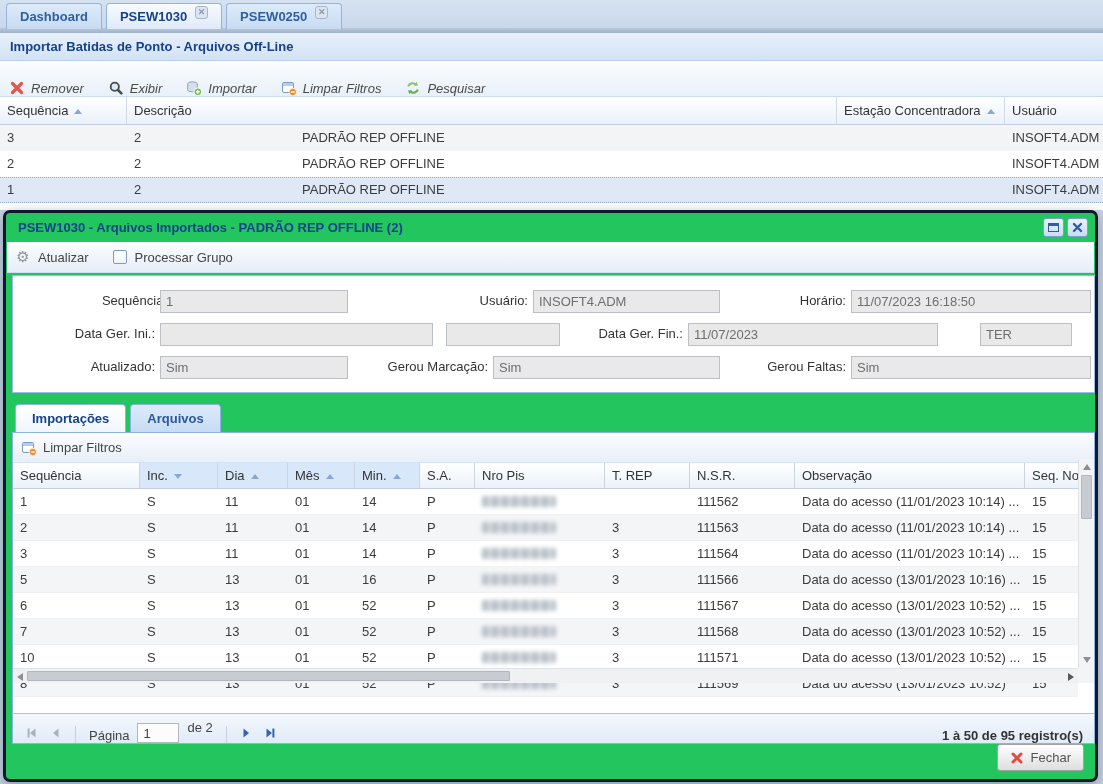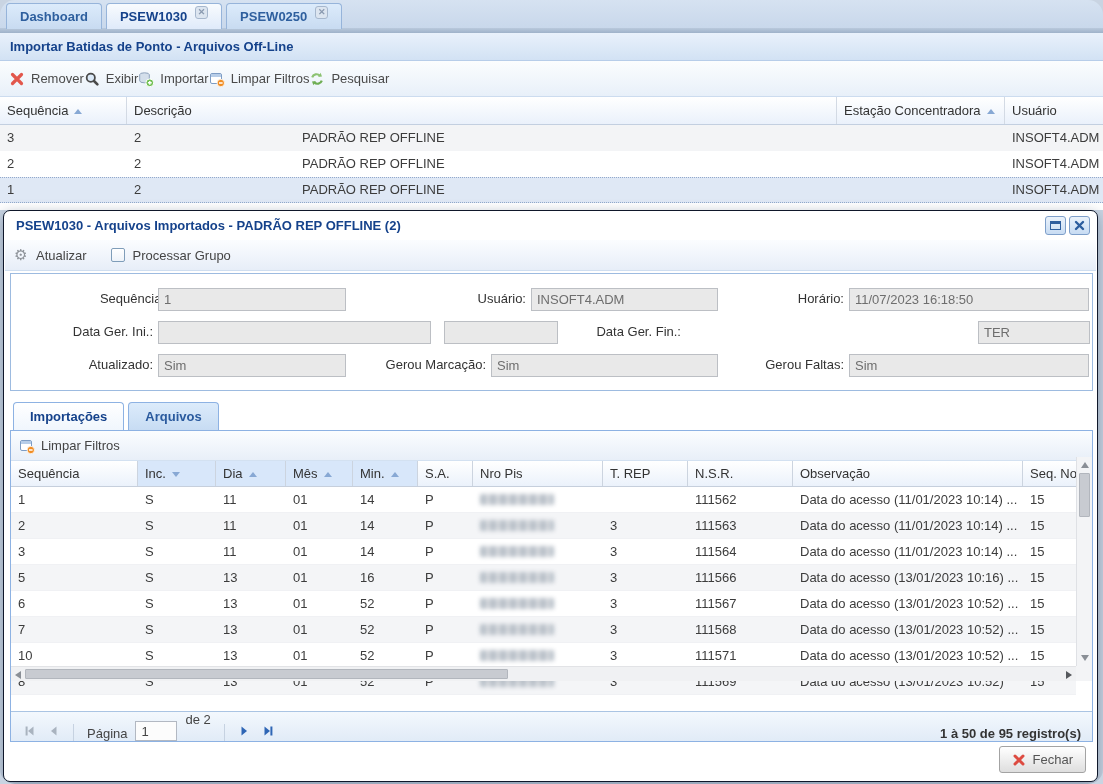--- a/index.html
+++ b/index.html
@@ -1,18 +1,18 @@
 <!DOCTYPE html>
 <html><head>
 <meta charset="utf-8">
 <style>
   * { box-sizing: border-box; margin: 0; padding: 0; }
   html,body { width:1103px; height:784px; }
   body { font-family:"Liberation Sans", sans-serif; background:#c9d4e2; overflow:hidden; }
-  #screen { position:relative; width:1103px; height:784px; overflow:hidden;border-radius:15px; }
+  #screen { position:relative; width:1103px; height:784px; overflow:hidden; }
 
   
   .tabbar { position:absolute; top:0; left:0; right:0; height:33px;
     background:linear-gradient(#d6e2f1,#c6d6ea); }
   .tabbar-edge { position:absolute; bottom:0; left:0; right:0; height:5px;
     background:linear-gradient(#b9c9dc,#9fb2c9); }
   .tabs { position:absolute; bottom:4px; left:6px; display:flex; gap:4px; }
   .tab { height:26px; line-height:24px; padding:0 13px; border:1px solid #96b4da;
     border-bottom:none; border-radius:4px 4px 0 0; font-size:13px; font-weight:bold;
     background:linear-gradient(#dcebfb,#c8dbf1); color:#2e5f9e; display:flex; align-items:center; }
@@ -22,21 +22,21 @@
     font-size:9px; line-height:11px; text-align:center; font-weight:bold; }
 
   
   .panel-header { position:absolute; top:33px; left:0; right:0; height:28px;
     background:linear-gradient(#e9f1fb,#d2e2f4); border-bottom:1px solid #b7cde9;
     color:#15428b; font-weight:bold; font-size:13px; line-height:27px; padding-left:10px; }
 
   
   .toolbar { position:absolute; top:61px; left:0; right:0; height:36px;
     background:linear-gradient(#fbfdfe,#e8f0f9); border-bottom:1px solid #ccdcef;
-    display:flex; align-items:center; padding-left:9px; font-size:13px; color:#4a4a4a; }
+    display:flex; align-items:flex-end; padding-left:9px; gap:24px; font-size:13px; color:#4a4a4a;font-style:italic; }
   .tool { display:flex; align-items:center; gap:6px; cursor:default; }
   .ticon { width:16px; height:16px; display:inline-flex; }
 
   
   .mgrid-header { position:absolute; top:97px; left:0; right:0; height:28px; display:flex;
     background:linear-gradient(#ffffff,#eaf1fb); border-bottom:1px solid #c3cfe0;
     font-size:13px; color:#333; }
   .mh-cell { line-height:27px; padding-left:7px; border-right:1px solid #d3dae4;
     white-space:nowrap; overflow:hidden; }
   .mh-cell:last-child { border-right:none; }
@@ -46,21 +46,21 @@
   .arrow-down { display:inline-block; width:0; height:0; margin-left:6px; margin-bottom:1px;
     border-left:4px solid transparent; border-right:4px solid transparent; border-top:5px solid #87a8d4; }
   .mgrid-body { position:absolute; top:125px; left:0; right:0; height:85px; background:#fff; }
   .mrow { display:flex; height:26px; line-height:25px; font-size:13px; color:#3c3c3c; }
   .mrow.alt { background:#f3f4f6; }
   .mrow.selected { background:#dfe8f5; border-top:1px dotted #92a9cc; border-bottom:1px dotted #92a9cc; line-height:23px; }
   .mrow > div { padding-left:7px; white-space:nowrap; overflow:hidden; }
 
   
   .modal { position:absolute; top:210px; left:3px; width:1095px; height:572px;
-    background:#ffffff; border:1px solid #0f172a; border-radius:7px;
+    background:#22c55e; border:3px solid #0f172a; border-radius:7px;
     box-shadow:0 4px 14px rgba(50,70,100,.45); z-index:10; }
   .modal-title { height:29px; display:flex; align-items:center; padding-left:12px;
     color:#15428b; font-weight:bold; font-size:13px; }
   .win-tools { position:absolute; top:5px; right:7px; display:flex; gap:3px; }
   .win-btn { width:21px; height:19px; border:1px solid #7e9fca; border-radius:3px;
     background:linear-gradient(#eaf2fb,#c8dcf3); display:flex; align-items:center; justify-content:center; }
   .max-glyph { width:11px; height:9px; border:1px solid #2d5e9e; border-top:3px solid #2d5e9e; }
   .modal-toolbar { margin:0 1px; height:31px; background:linear-gradient(#fbfdff,#e7eef8);
     border-bottom:1px solid #cfdef0; display:flex; align-items:center; padding-left:9px;
     gap:8px; font-size:13px; color:#444; }
@@ -274,21 +274,22 @@
       <div class="ffield" style="top:14px;left:147px;width:188px;">1</div>
       <div class="flabel" style="top:14px;left:375px;width:140px;">Usuário:</div>
       <div class="ffield" style="top:14px;left:520px;width:187px;">INSOFT4.ADM</div>
       <div class="flabel" style="top:14px;left:693px;width:140px;">Horário:</div>
       <div class="ffield" style="top:14px;left:838px;width:240px;">11/07/2023 16:18:50</div>
 
       <div class="flabel" style="top:47px;left:2px;width:140px;text-align:right;">Data Ger. Ini.:</div>
       <div class="ffield" style="top:47px;left:147px;width:273px;"></div>
       <div class="ffield" style="top:47px;left:433px;width:114px;"></div>
       <div class="flabel" style="top:47px;left:530px;width:140px;">Data Ger. Fin.:</div>
-      <div class="ffield" style="top:47px;left:967px;width:112px;">TER</div>
+      <div class="ffield" style="top:47px;left:675px;width:250px;">11/07/2023</div>
+      <div class="ffield" style="top:47px;left:967px;width:92px;">TER</div>
 
       <div class="flabel" style="top:80px;left:2px;width:140px;">Atualizado:</div>
       <div class="ffield" style="top:80px;left:147px;width:188px;">Sim</div>
       <div class="flabel" style="top:80px;left:335px;width:140px;">Gerou Marcação:</div>
       <div class="ffield" style="top:80px;left:480px;width:227px;">Sim</div>
       <div class="flabel" style="top:80px;left:693px;width:140px;">Gerou Faltas:</div>
       <div class="ffield" style="top:80px;left:838px;width:240px;">Sim</div>
     </div>
 
     <div class="inner-tabs">
@@ -460,21 +461,21 @@
             </svg>
         </div>
         <div class="pg-btn">
           <svg width="16" height="16">
               <path d="M10.5 3.5 L5 8 L10.5 12.5 Z" fill="#a9b3bf"></path>
             </svg>
         </div>
         <div class="pg-sep"></div>
         <span style="margin:0 4px;">Página</span>
         <input class="pg-input" value="1" style="">
-        <span style="margin:14px 4px;">de 2</span>
+        <span style="margin:8px 4px;">de 2</span>
         <div class="pg-sep"></div>
         <div class="pg-btn">
           <svg width="16" height="16">
               <path d="M5.5 3.5 L11 8 L5.5 12.5 Z" fill="#2f66b5"></path>
             </svg>
         </div>
         <div class="pg-btn">
           <svg width="16" height="16">
               <path d="M4.5 3.5 L10 8 L4.5 12.5 Z" fill="#2f66b5"></path>
               <rect x="10.4" y="3.5" width="2" height="9" fill="#2f66b5"></rect>

